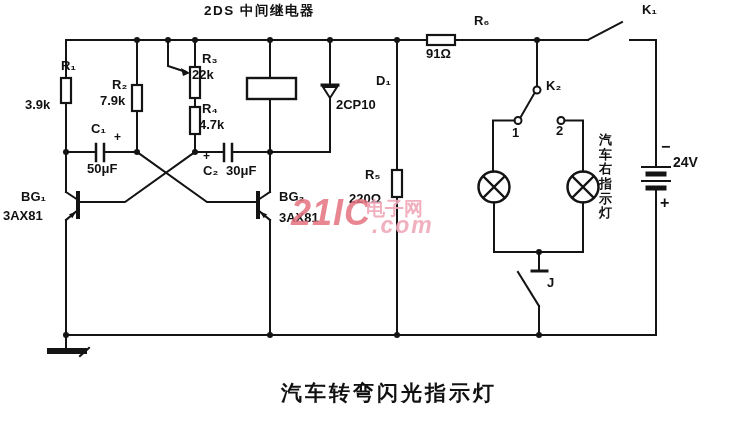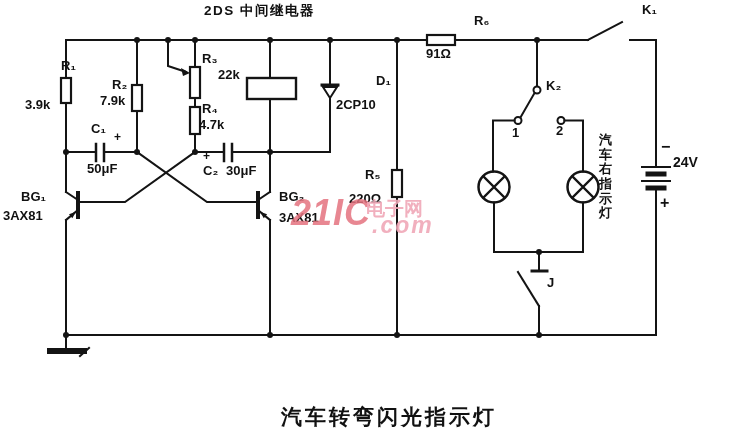--- a/index.html
+++ b/index.html
@@ -183,21 +183,21 @@
 
   <div class="relay-title" style="left:204px;top:2px;">2DS 中间继电器</div>
 
   <div class="lbl" style="left:30px;top:59px;padding-left:31px;">R₁</div>
   <div class="lbl" style="left:25px;top:98px;">3.9k</div>
 
   <div class="lbl" style="left:112px;top:78px;">R₂</div>
   <div class="lbl" style="left:100px;top:94px;">7.9k</div>
 
   <div class="lbl" style="left:202px;top:52px;">R₃</div>
-  <div class="lbl" style="left:218px;top:68px;">22k</div>
+  <div class="lbl" style="left:192px;top:68px;">22k</div>
 
   <div class="lbl" style="left:202px;top:102px;">R₄</div>
   <div class="lbl" style="left:199px;top:118px;">4.7k</div>
 
   <div class="lbl" style="left:91px;top:122px;">C₁</div>
   <div class="lbl sm" style="left:114px;top:131px;">+</div>
   <div class="lbl" style="left:87px;top:162px;">50μF</div>
 
   <div class="lbl sm" style="left:203px;top:150px;">+</div>
   <div class="lbl" style="left:203px;top:164px;">C₂</div>
@@ -227,15 +227,15 @@
   <div class="lbl big" style="left:661px;top:139px;">−</div>
   <div class="lbl" style="left:673px;top:155px;font-size:14px;">24V</div>
   <div class="lbl big" style="left:660px;top:195px;">+</div>
 
   <div class="lbl vert" style="left:599px;top:133px;">汽车右指示灯</div>
 
   <div class="wm wm-brand" style="left:291px;top:192px;">21IC</div>
   <div class="wm wm-cn" style="left:366px;top:196px;">电子网</div>
   <div class="wm wm-com" style="left:360px;top:212px;">.com</div>
 
-  <div class="caption" style="left:281px;top:403px;">汽车转弯闪光指示灯</div>
+  <div class="caption" style="left:281px;top:379px;">汽车转弯闪光指示灯</div>
 
 </div>
 
 </body></html>

